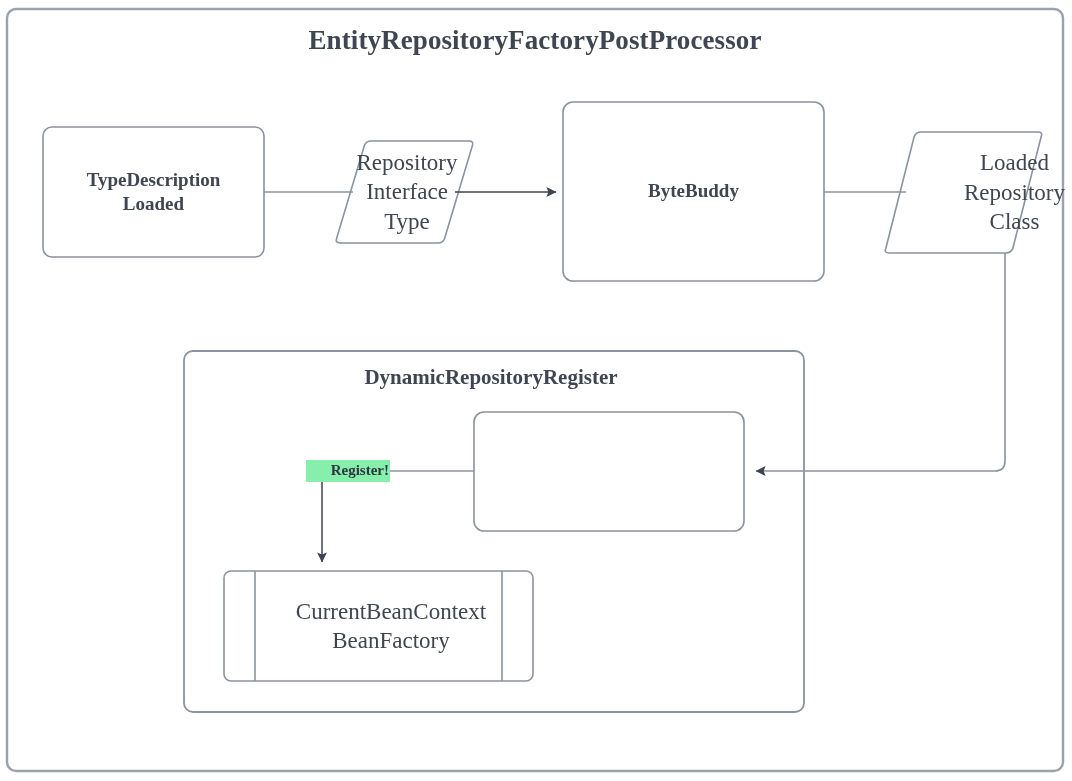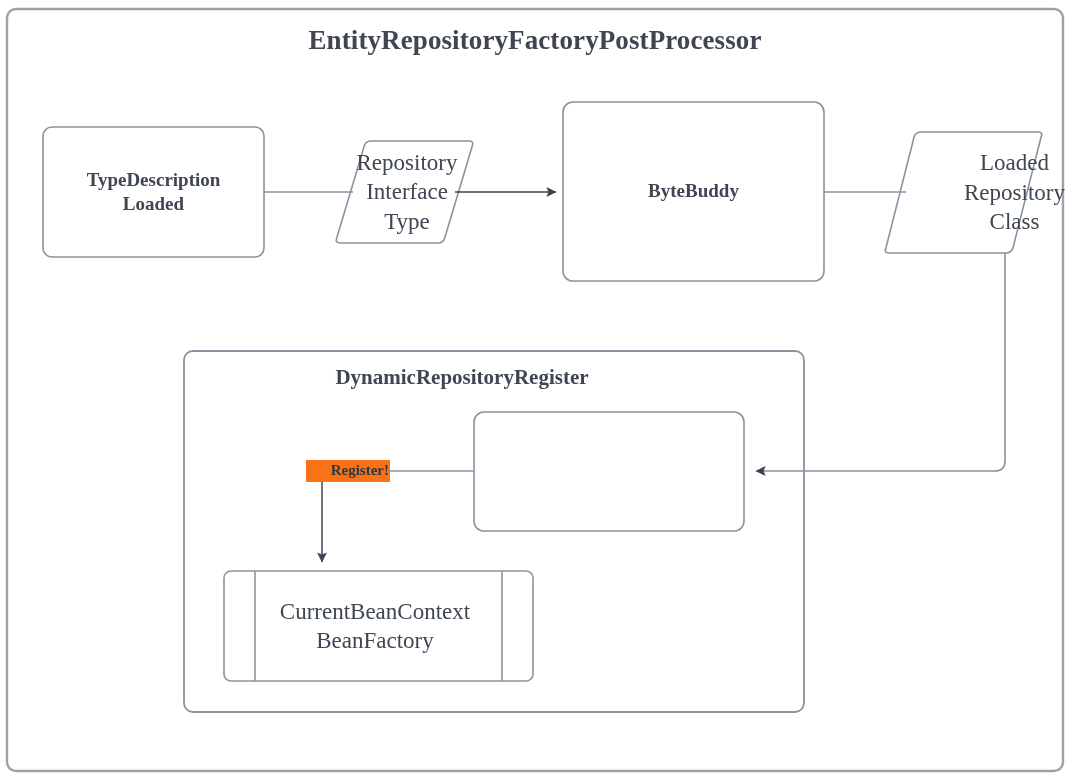--- a/index.html
+++ b/index.html
@@ -50,21 +50,21 @@
   .box-text-big {
     font-size: 19px;
   }
   .box-text-med {
     font-size: 23px;
   }
   .edge-label {
     font-size: 15px;
     font-weight: bold;
     color: #2f3640;
-    background: #f97316;
+    background: #86efac;
     padding: 0 1px;
   }
 </style>
 </head>
 <body>
 
 <div id="diagram-root">
 
   <svg id="diagram-svg" viewBox="0 0 1072 781" xmlns="http://www.w3.org/2000/svg">
     <defs>
@@ -129,21 +129,21 @@
   <div class="node-label box-text-med lbl-regular" style="left:349px; top:141px; width:116px; height:102px;">Repository
 Interface
 Type</div>
 
   <div class="node-label box-text-big lbl-bold" style="left:563px; top:102px; width:261px; height:179px;">ByteBuddy</div>
 
   <div class="node-label box-text-med lbl-regular" style="left:956px; top:132px; width:117px; height:121px;">Loaded
 Repository
 Class</div>
 
-  <div class="node-label title-inner lbl-bold" style="left:184px; top:362px; width:556px; height:30px;">DynamicRepositoryRegister</div>
+  <div class="node-label title-inner lbl-bold" style="left:184px; top:362px; width:556px; height:30px;padding-left:29px;">DynamicRepositoryRegister</div>
 
 
-  <div class="node-label box-text-med lbl-regular" style="left:239px; top:571px; width:272px; height:110px;text-align:center;">CurrentBeanContext
+  <div class="node-label box-text-med lbl-regular" style="left:255px; top:571px; width:272px; height:110px;text-align:center;">CurrentBeanContext
 BeanFactory</div>
 
   <div class="node-label edge-label" style="left:306px; top:460px; width:82px; height:22px; justify-content:flex-end;">Register!</div>
 
 </div>
 
 </body></html>

